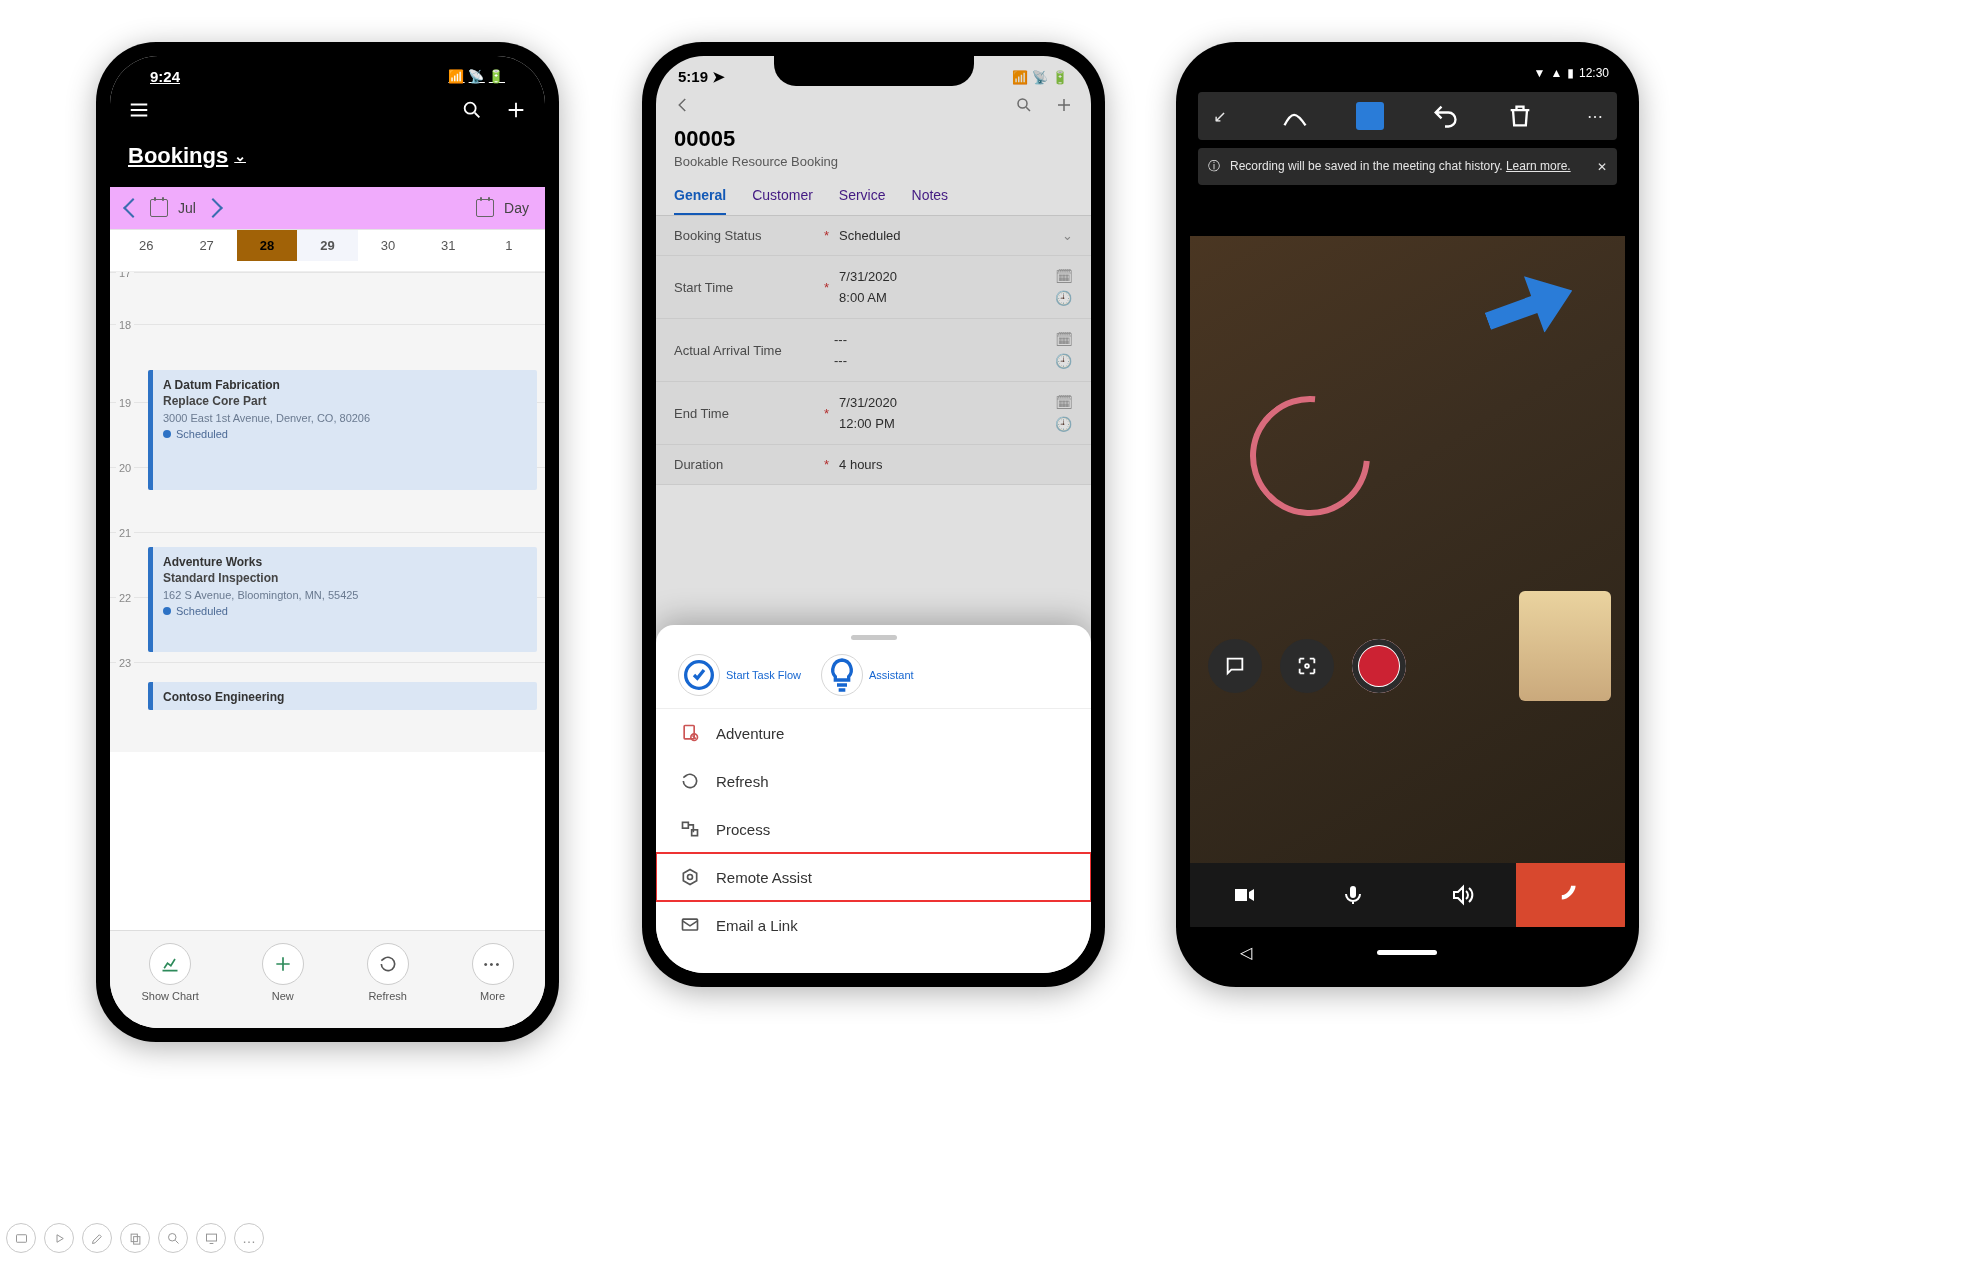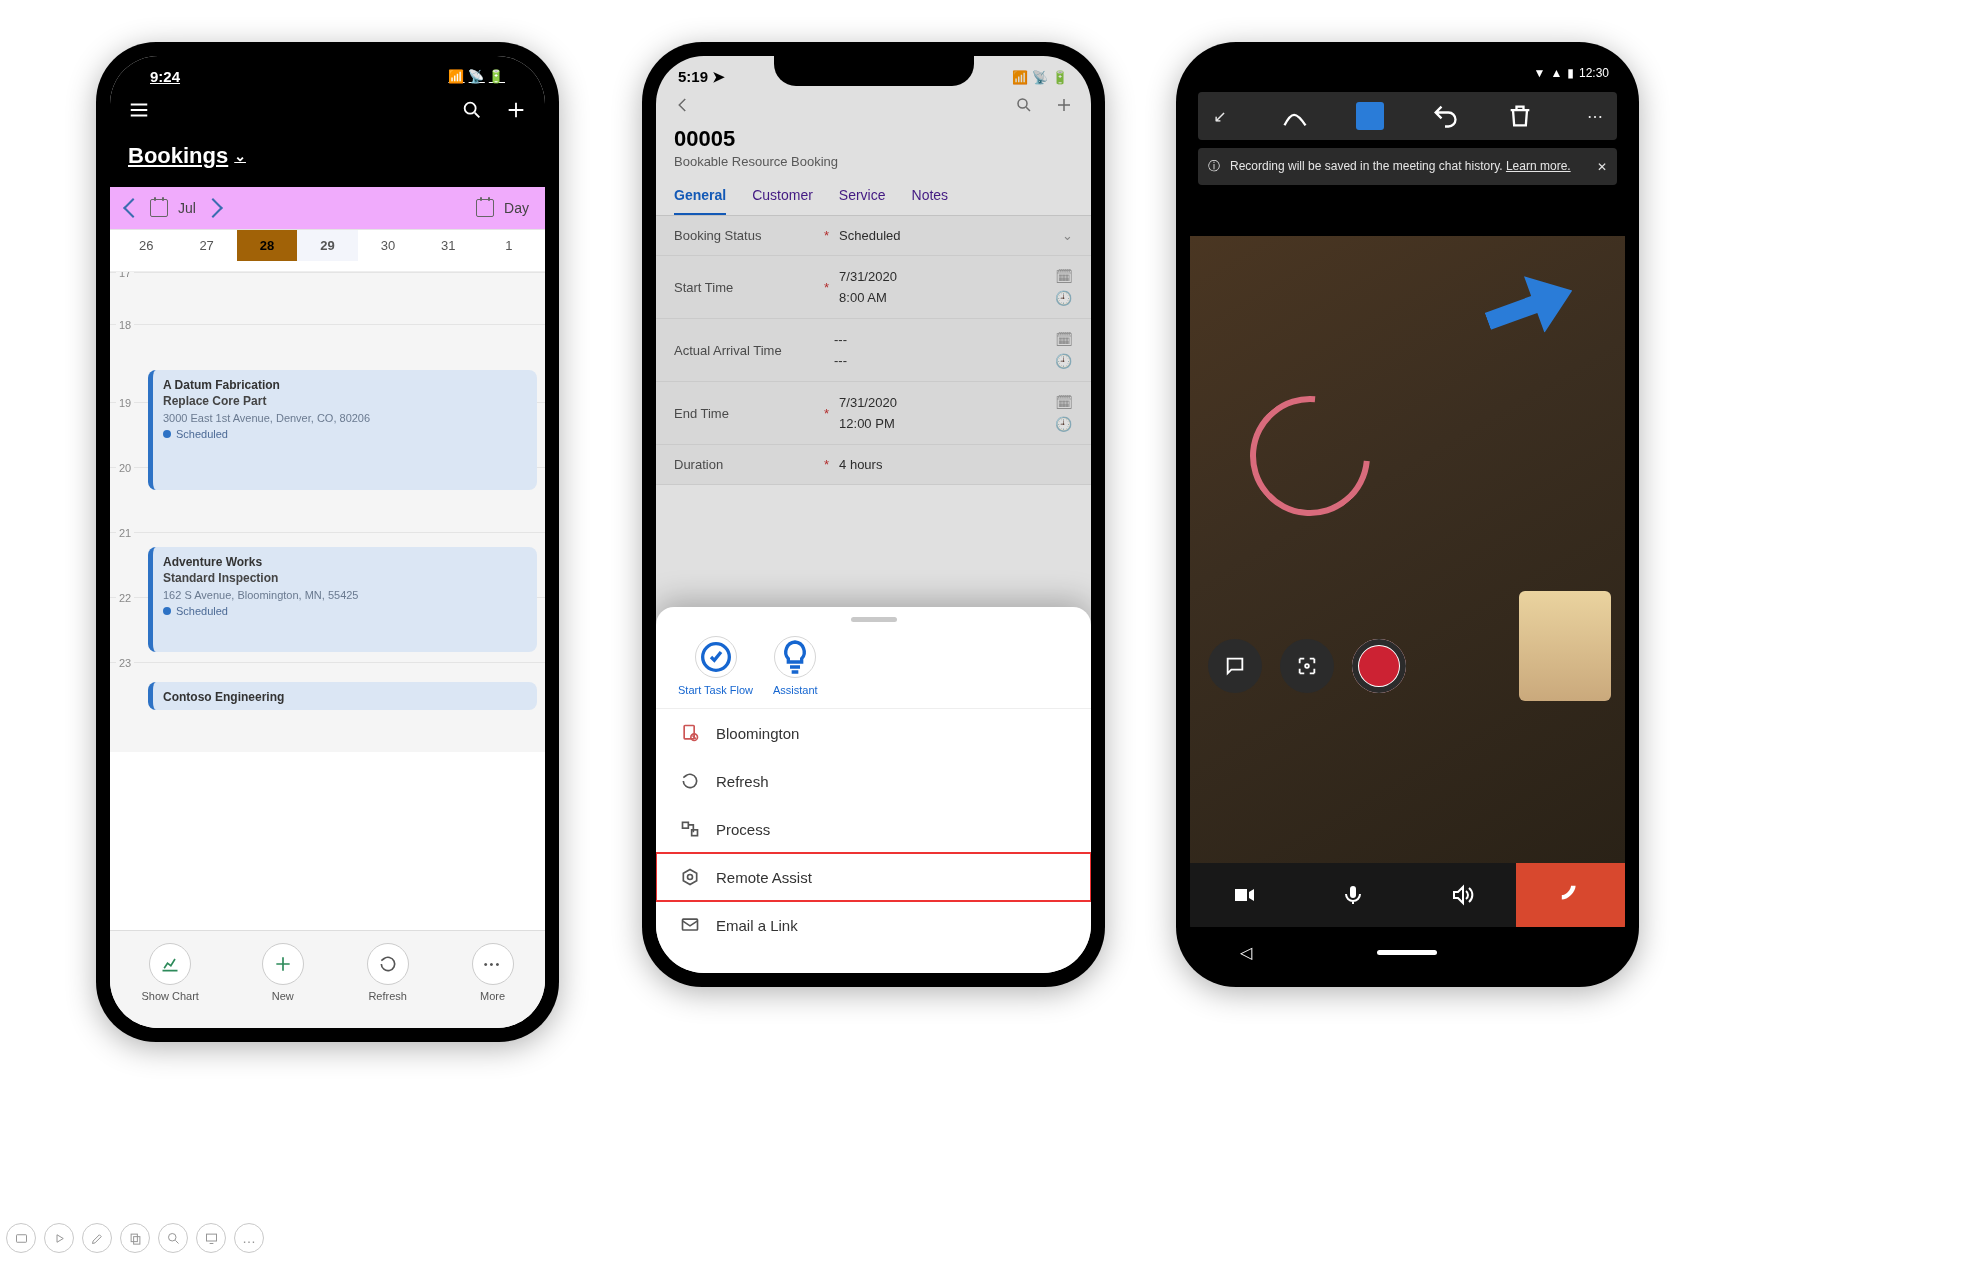--- a/index.html
+++ b/index.html
@@ -32,21 +32,21 @@
   .cal-ico::before,.cal-ico::after{content:"";position:absolute;width:2px;height:4px;background:#666;top:-3px;border-radius:1px;}
   .cal-ico::before{left:3px;} .cal-ico::after{right:3px;}
   .weekdays{display:grid;grid-template-columns:repeat(7,1fr);font-size:12px;color:#666;text-align:center;padding:10px 6px 4px;background:#fff;}
   .weekdates{display:grid;grid-template-columns:repeat(7,1fr);text-align:center;font-size:13px;padding:0 6px 10px;background:#fff;border-bottom:1px solid #eee;}
   .weekdates div{padding:8px 0;color:#555;}
   .weekdates .sel{background:#a16207;font-weight:700;color:#000;}
   .weekdates .sel2{background:#f3f5fb;font-weight:700;}
   .schedule{background:#f5f5f5;position:relative;height:480px;overflow:hidden;}
   .hour{position:absolute;left:0;right:0;border-top:1px solid #e4e4e4;font-size:11px;color:#888;}
   .hour span{position:absolute;left:6px;top:-6px;background:#f5f5f5;padding:0 3px;}
-  .event{position:absolute;left:38px;right:8px;background:#dbe6f4;border-left:5px solid #2d72c5;border-radius:8px;padding:8px 10px;font-size:12px;color:#333;}
+  .event{position:absolute;left:38px;right:8px;background:#dbe6f4;border-left:5px solid #2d72c5;border-radius:2px;padding:8px 10px;font-size:12px;color:#333;}
   .event .t{font-weight:700;margin-bottom:2px;}
   .event .sub{font-weight:600;margin-bottom:4px;color:#444;}
   .event .addr{color:#6a7a90;font-size:11px;margin-bottom:4px;}
   .event .status{color:#4d6b96;font-size:11px;}
   .event .status::before{content:"";display:inline-block;width:8px;height:8px;background:#2d72c5;border-radius:50%;margin-right:5px;}
   .p1-bottom{position:absolute;bottom:0;left:0;right:0;display:flex;justify-content:space-around;padding:12px 0 26px;background:#f5f5f5;border-top:1px solid #ddd;}
   .p1-btn{display:flex;flex-direction:column;align-items:center;gap:5px;font-size:11px;color:#555;}
   .circ{width:42px;height:42px;border:1px solid #ccc;border-radius:50%;display:flex;align-items:center;justify-content:center;background:#fff;}
 
   
@@ -63,21 +63,21 @@
   .field{display:flex;align-items:center;padding:12px 18px;border-bottom:1px solid #e6e6e6;font-size:13px;}
   .field .lbl{width:140px;color:#555;}
   .field .req{color:#c33;margin:0 10px;}
   .field .val{flex:1;color:#333;}
   .field .valcol{flex:1;display:flex;flex-direction:column;gap:6px;color:#333;}
   .field .icons{display:flex;flex-direction:column;gap:6px;color:#888;font-size:14px;}
   .overlay{position:absolute;inset:0;background:rgba(0,0,0,.12);pointer-events:none;z-index:2;}
   .sheet{position:absolute;bottom:0;left:0;right:0;background:#fff;border-radius:18px 18px 0 0;box-shadow:0 -6px 30px rgba(0,0,0,.25);z-index:5;padding-bottom:24px;}
   .handle{width:46px;height:5px;background:#c9c9c9;border-radius:3px;margin:10px auto 14px;}
   .sheet-top{display:flex;gap:20px;padding:0 22px 12px;border-bottom:1px solid #eee;}
-  .sheet-top .topbtn{display:flex;flex-direction:column;align-items:center;gap:6px;font-size:11px;color:#1666d0;}
+  .sheet-top .topbtn{display:flex;flex-direction:row;align-items:center;gap:6px;font-size:11px;color:#1666d0;}
   .topbtn .circ{border-color:#d6d6d6;}
   .sheet-item{display:flex;align-items:center;gap:16px;padding:14px 24px;font-size:15px;color:#333;}
   .sheet-item svg{width:20px;height:20px;flex-shrink:0;}
   .highlight{outline:2px solid #e33; outline-offset:-1px;}
 
   
   .p3 .screen{background:#000;}
   .p3-status{display:flex;justify-content:flex-end;align-items:center;gap:5px;color:#fff;padding:10px 16px 4px;font-size:12px;}
   .p3-tools{display:flex;align-items:center;gap:30px;background:#2b2b2b;margin:8px;padding:10px 8px;border-radius:4px;justify-content:space-between;}
   .p3-tools div{color:#e8e8e8;display:flex;align-items:center;justify-content:center;width:28px;height:28px;}
@@ -358,21 +358,21 @@
               </div>
           <span>Assistant</span>
         </div>
       </div>
       <div class="sheet-item">
         <svg viewBox="0 0 24 24" fill="none" stroke="#c55" stroke-width="2">
               <rect x="5" y="3" width="12" height="16" rx="1"></rect>
               <circle cx="17" cy="17" r="4"></circle>
               <path d="M15 15l4 4"></path>
             </svg>
-        <span>Bloomington</span>
+        <span>Adventure</span>
       </div>
       <div class="sheet-item">
         <svg viewBox="0 0 24 24" fill="none" stroke="#555" stroke-width="2">
               <path d="M4 12a8 8 0 1 0 3-6.3L4 8"></path>
             </svg>
         <span>Refresh</span>
       </div>
       <div class="sheet-item">
         <svg viewBox="0 0 24 24" fill="none" stroke="#555" stroke-width="2">
               <rect x="3" y="4" width="7" height="7"></rect>

